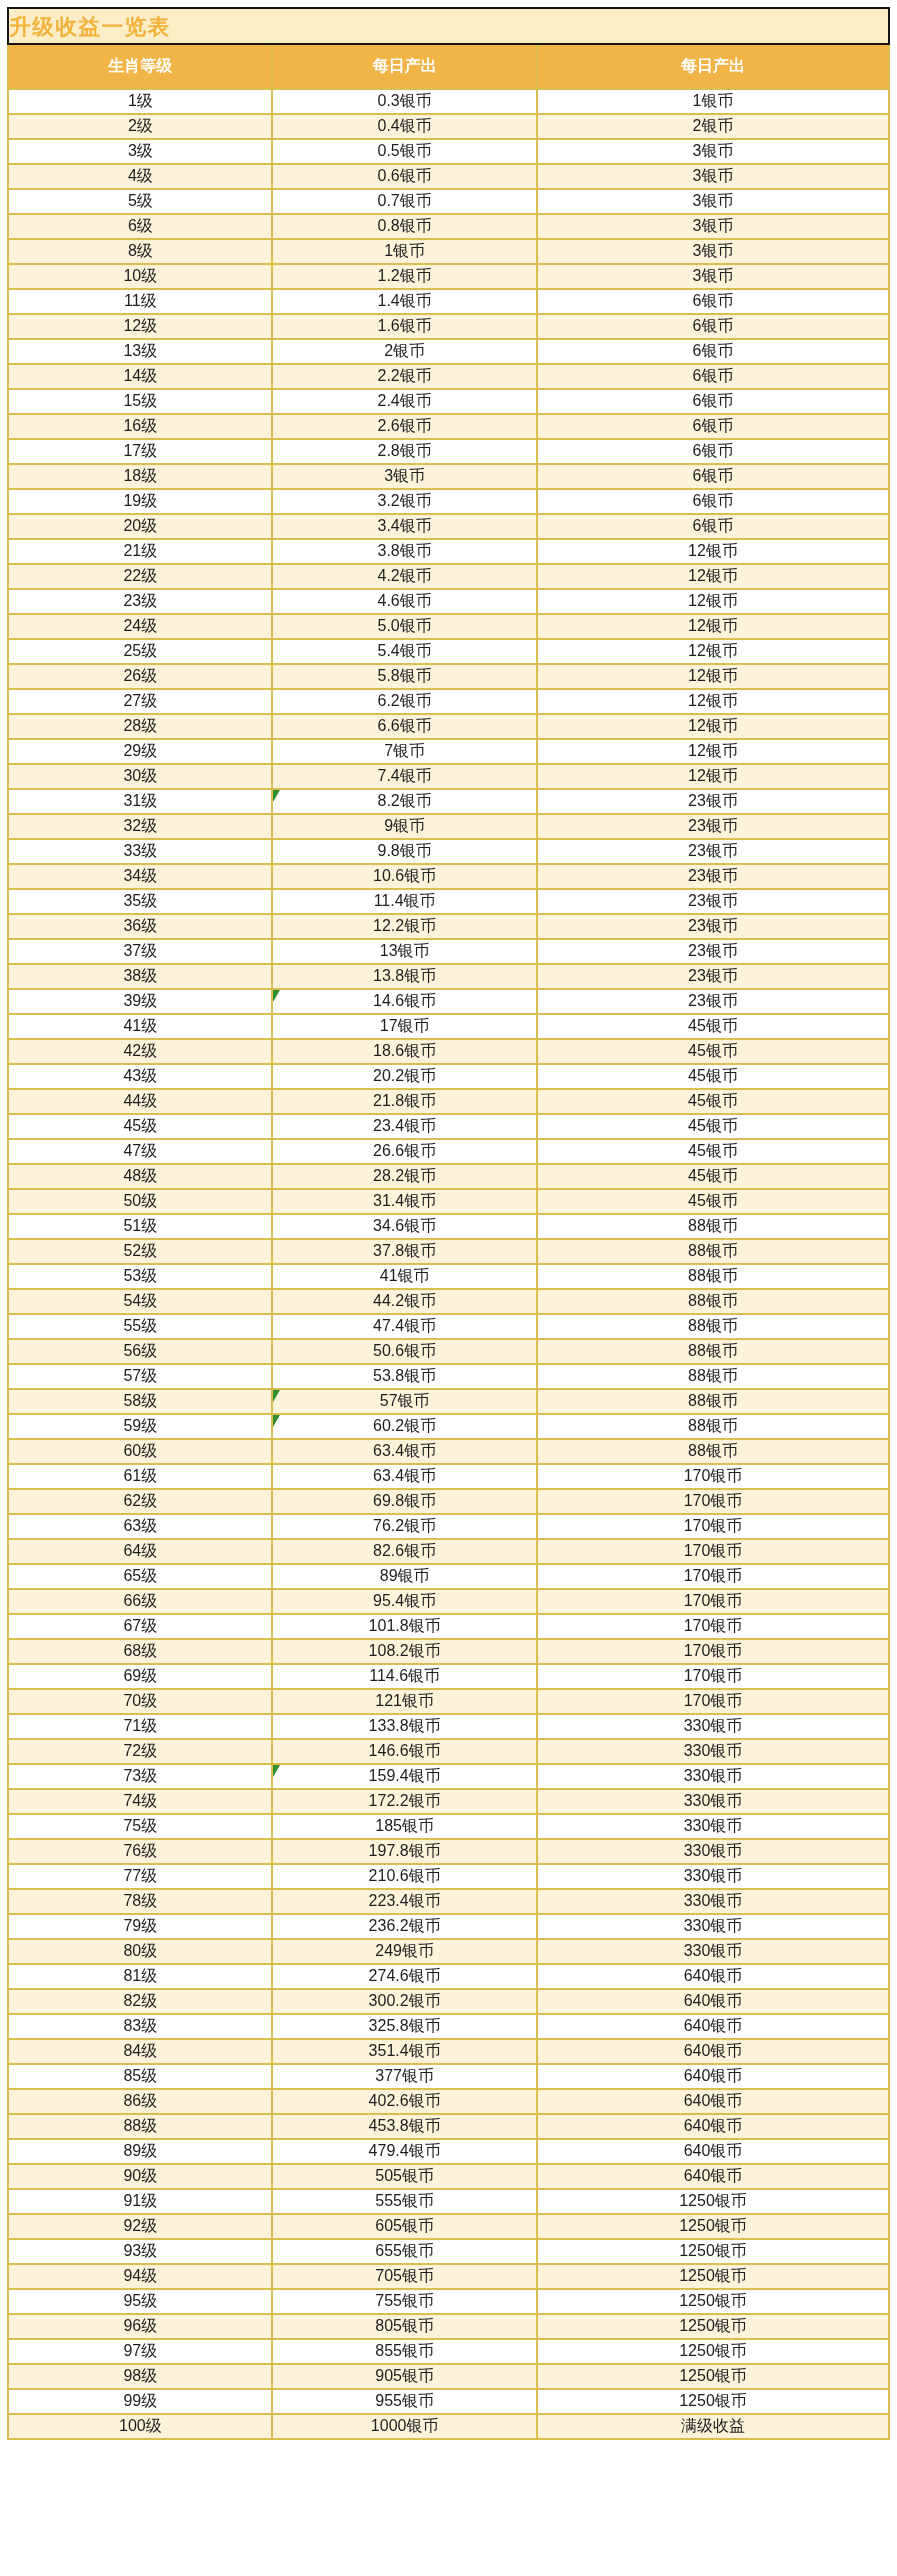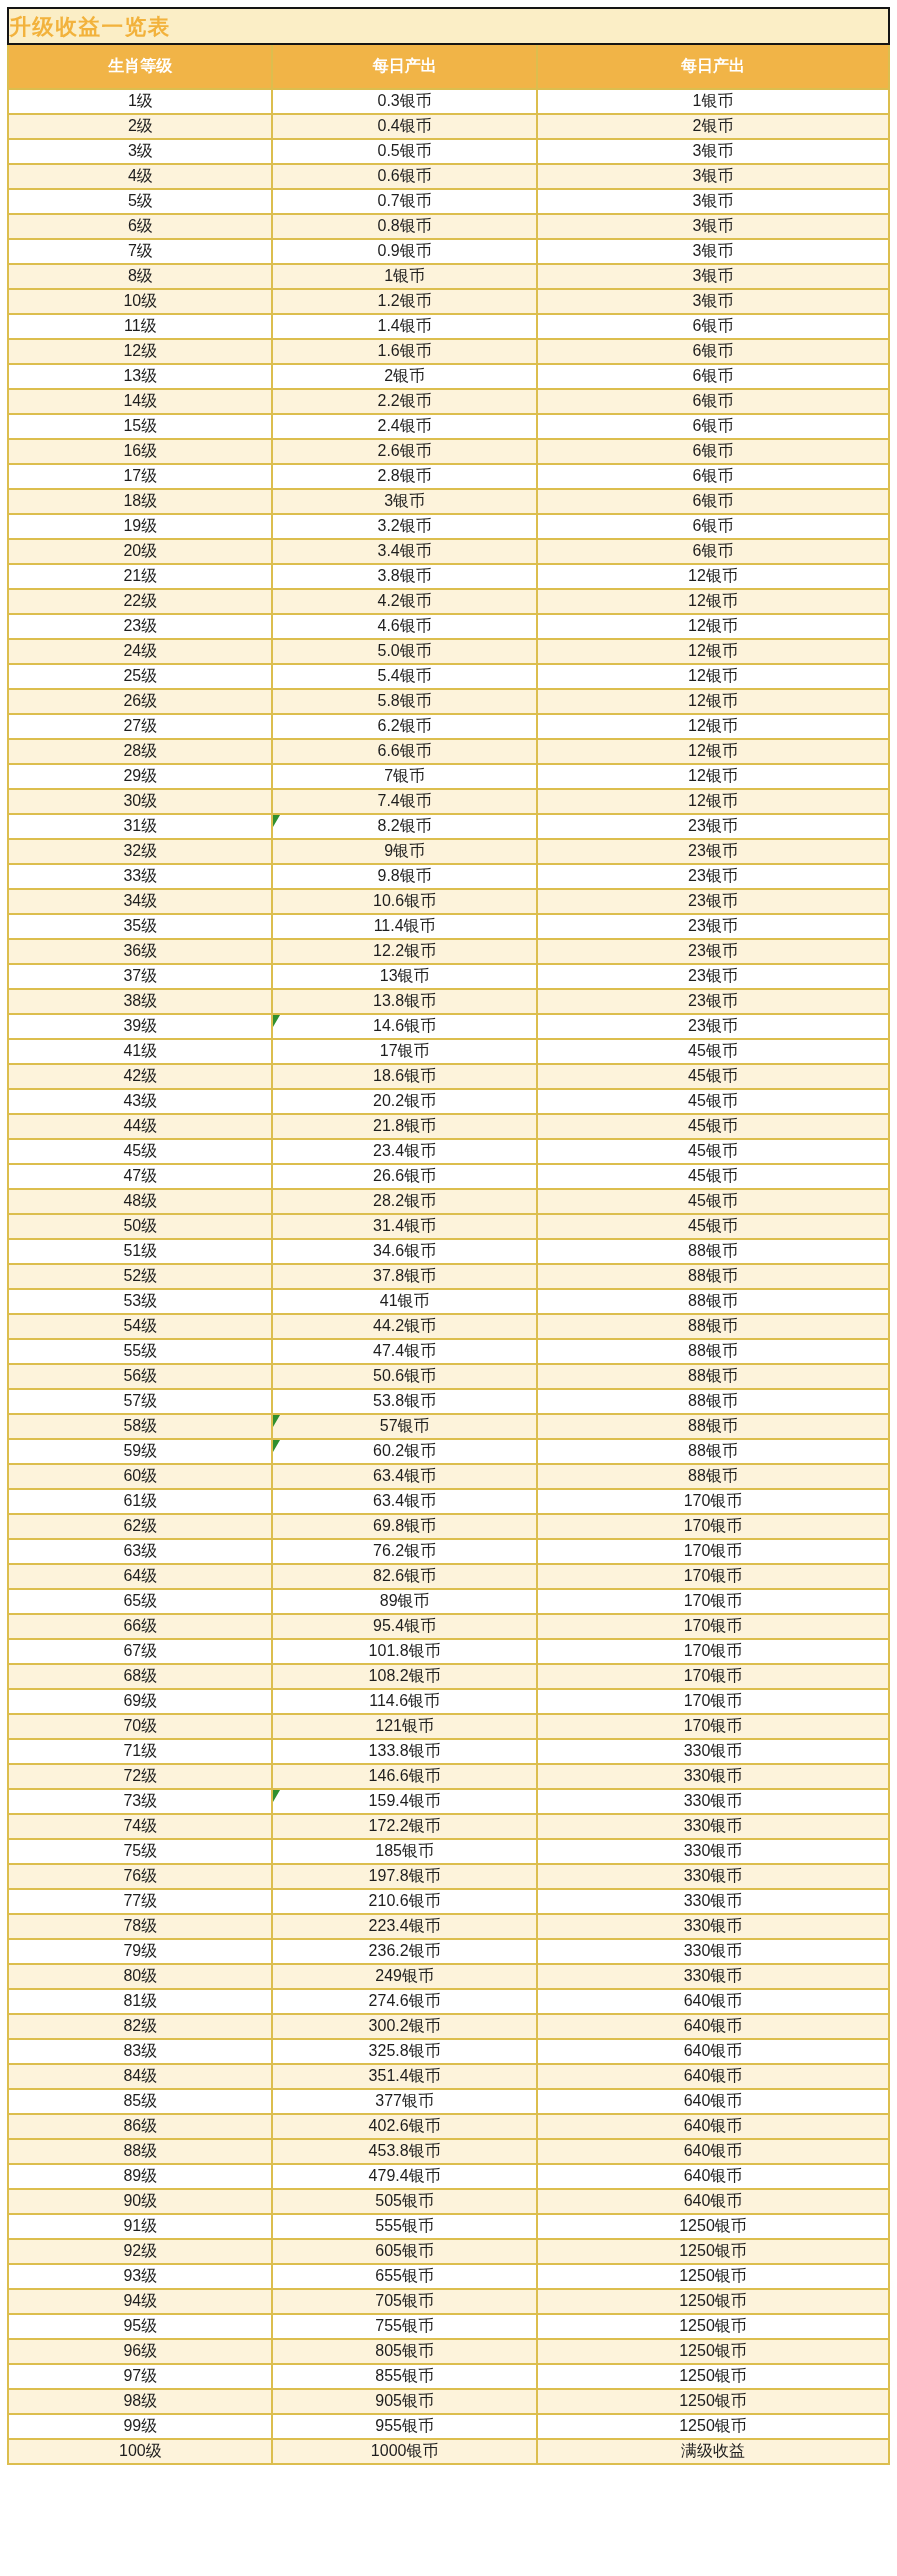--- a/index.html
+++ b/index.html
@@ -118,25 +118,20 @@
           <tr class="row-odd">
     <td>5级</td>
     <td>0.7银币</td>
     <td>3银币</td>
   </tr>
           <tr class="row-even">
     <td>6级</td>
     <td>0.8银币</td>
     <td>3银币</td>
   </tr>
-          <tr class="row-odd">
-    <td>7级</td>
-    <td>0.9银币</td>
-    <td>3银币</td>
-  </tr>
           <tr class="row-even">
     <td>8级</td>
     <td>1银币</td>
     <td>3银币</td>
   </tr>
           <tr class="row-even">
     <td>10级</td>
     <td>1.2银币</td>
     <td>3银币</td>
   </tr>

